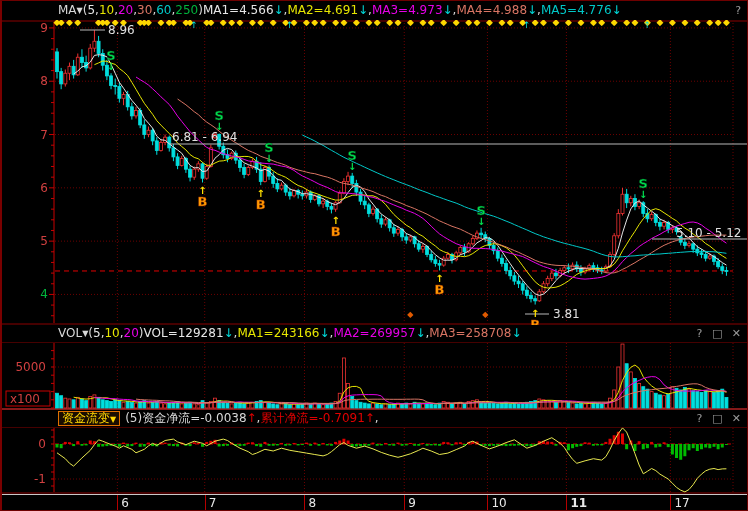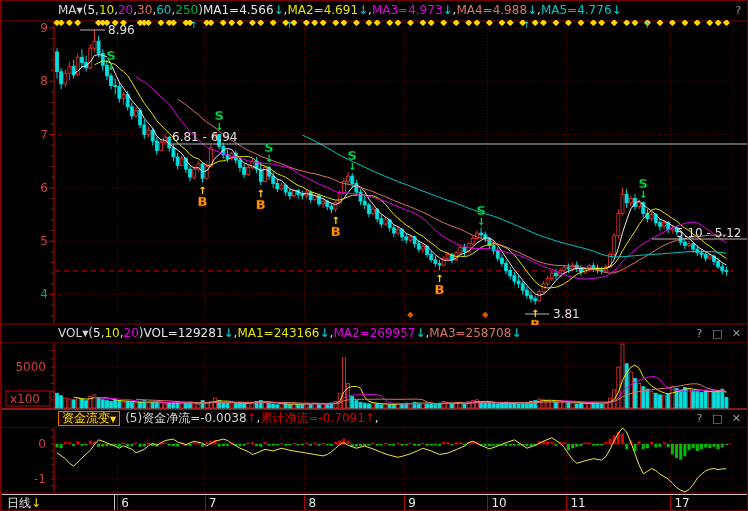--- a/index.html
+++ b/index.html
@@ -898,30 +898,29 @@
     <span id="vol-tokens"><span class="tok" style="color: rgb(216, 216, 216);">VOL</span><span class="tok sm" style="color: rgb(216, 216, 216);">▼</span><span class="tok" style="color: rgb(216, 216, 216);"> (</span><span class="tok" style="color: rgb(230, 230, 230);">5</span><span class="tok" style="color: rgb(216, 216, 216);">,</span><span class="tok" style="color: rgb(230, 230, 0);">10</span><span class="tok" style="color: rgb(216, 216, 216);">,</span><span class="tok" style="color: rgb(230, 0, 230);">20</span><span class="tok" style="color: rgb(216, 216, 216);">) </span><span class="tok" style="color: rgb(230, 230, 230);">VOL=129281</span><span class="tok" style="color: rgb(0, 222, 222);"> ↓</span><span class="tok" style="color: rgb(216, 216, 216);"> ,</span><span class="tok" style="color: rgb(230, 230, 0);">MA1=243166</span><span class="tok" style="color: rgb(0, 222, 222);"> ↓</span><span class="tok" style="color: rgb(216, 216, 216);"> ,</span><span class="tok" style="color: rgb(230, 0, 230);">MA2=269957</span><span class="tok" style="color: rgb(0, 222, 222);"> ↓</span><span class="tok" style="color: rgb(216, 216, 216);"> ,</span><span class="tok" style="color: rgb(217, 117, 100);">MA3=258708</span><span class="tok" style="color: rgb(0, 222, 222);"> ↓</span></span>
     <span class="winbtns">? □ ✕</span>
   </div>
 
   <div class="hdr" id="hdr-flow">
     <span class="flowbox"><span>资金流变</span><span style="font-size:8px;">▼</span></span><span id="flow-tokens"><span class="tok" style="color: rgb(216, 216, 216);">(5) </span><span class="tok" style="color: rgb(216, 216, 216);">资金净流=-0.0038</span><span class="tok" style="color: rgb(224, 0, 0);">↑</span><span class="tok" style="color: rgb(216, 216, 216);"> ,</span><span class="tok" style="color: rgb(224, 0, 0);">累计净流=-0.7091</span><span class="tok" style="color: rgb(224, 0, 0);">↑</span><span class="tok" style="color: rgb(216, 216, 216);"> ,</span></span>
     <span class="winbtns">? □ ✕</span>
   </div>
 
   <div id="bottombar">
-    <div id="periodcell"><span>日线</span><span style="color:#ffe000">↓</span></div>
   <div class="mlabel" style="left: 58px; margin-top: 20px;">2018/5</div>
       <div class="mdivider" style="left: 115.37px;"></div>
       <div class="mlabel" style="left: 119.37px;">6</div>
       <div class="mdivider" style="left: 202.688px;"></div>
       <div class="mlabel" style="left: 206.688px;">7</div>
       <div class="mdivider" style="left: 302.48px;"></div>
       <div class="mlabel" style="left: 306.48px;">8</div>
       <div class="mdivider" style="left: 402.272px;"></div>
       <div class="mlabel" style="left: 406.272px;">9</div>
       <div class="mdivider" style="left: 485.432px;"></div>
       <div class="mlabel" style="left: 489.432px;">10</div>
       <div class="mdivider" style="left: 564.434px;"></div>
-      <div class="mlabel" style="left: 568.434px;">11</div>
+      <div class="mlabel" style="left: 568.434px; font-weight: bold;">11</div>
       <div class="mdivider" style="left: 668.384px;"></div>
       <div class="mlabel" style="left: 672.384px;">17</div>
     </div>
 </div>
 
 </body></html>

